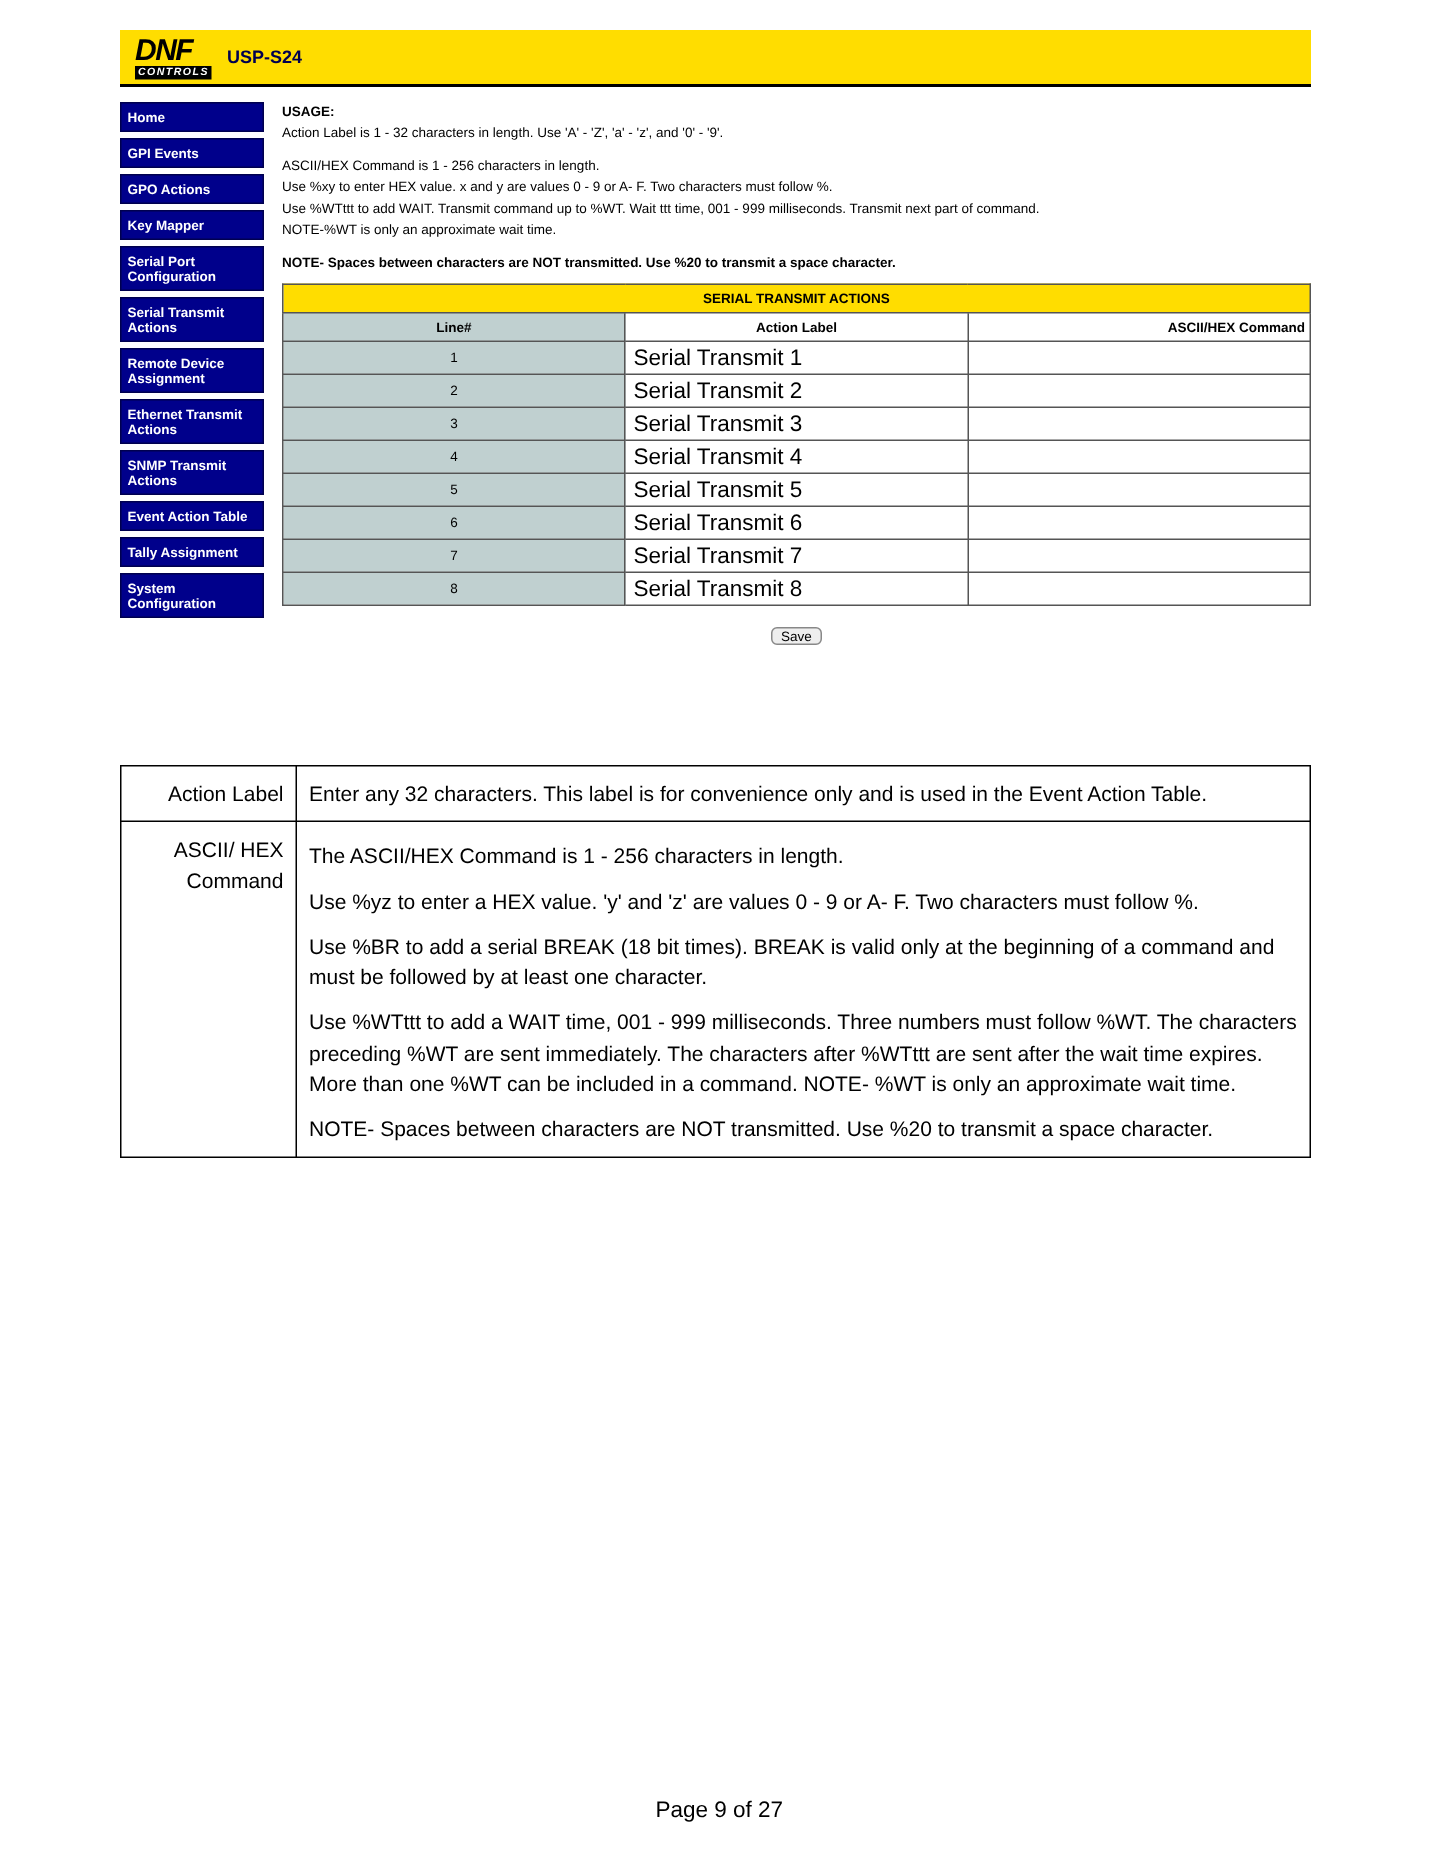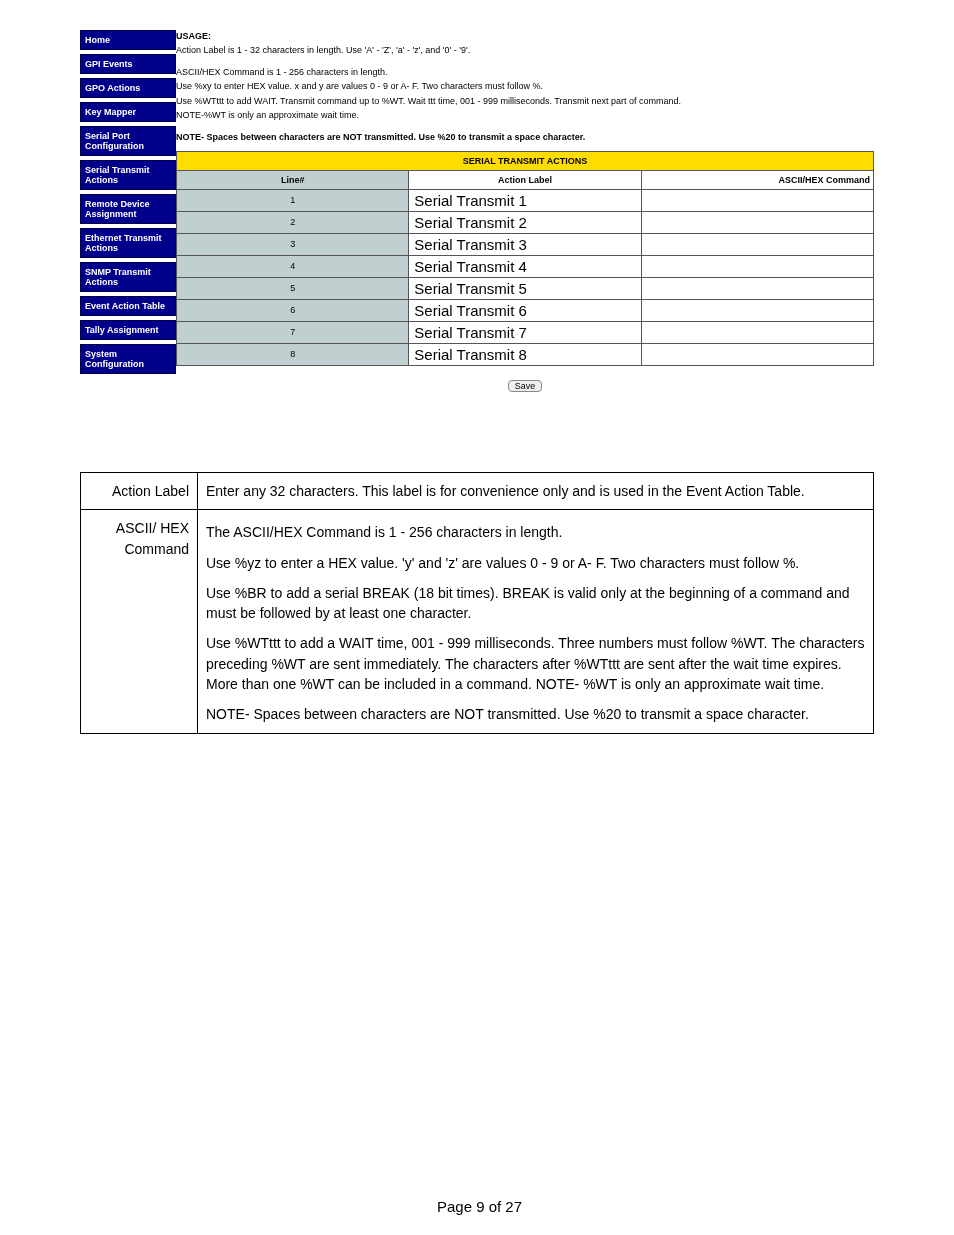--- a/index.html
+++ b/index.html
@@ -55,20 +55,21 @@
   }
   .usp-label {
     font-family: Arial, sans-serif;
     font-weight: bold;
     font-size: 12px;
     color: #000050;
   }
   .body-row {
     display: flex;
     align-items: flex-start;
+    gap: 12px;
     margin-top: 10px;
   }
   .sidebar {
     width: 96px;
     display: flex;
     flex-direction: column;
     gap: 4px;
   }
   .sidebar-item {
     background: #00008b;
@@ -169,20 +170,27 @@
     font-size: 15px;
   }
 </style>
 </head>
 <body>
 
 <div class="page">
 
   <div class="content-wrap">
 
+    <div class="top-bar">
+      <span class="logo-box">
+        <span class="logo-big">DNF</span>
+        <span class="logo-small">CONTROLS</span>
+      </span>
+      <span class="usp-label">USP-S24</span>
+    </div>
 
     <div class="body-row">
 
       <div class="sidebar">
         <div class="sidebar-item">Home</div>
         <div class="sidebar-item">GPI Events</div>
         <div class="sidebar-item">GPO Actions</div>
         <div class="sidebar-item">Key Mapper</div>
         <div class="sidebar-item">Serial Port Configuration</div>
         <div class="sidebar-item">Serial Transmit Actions</div>

